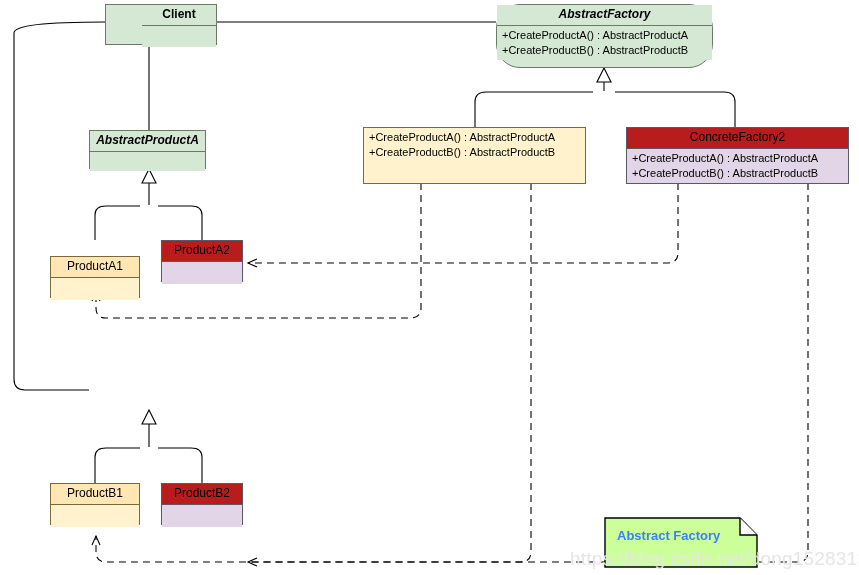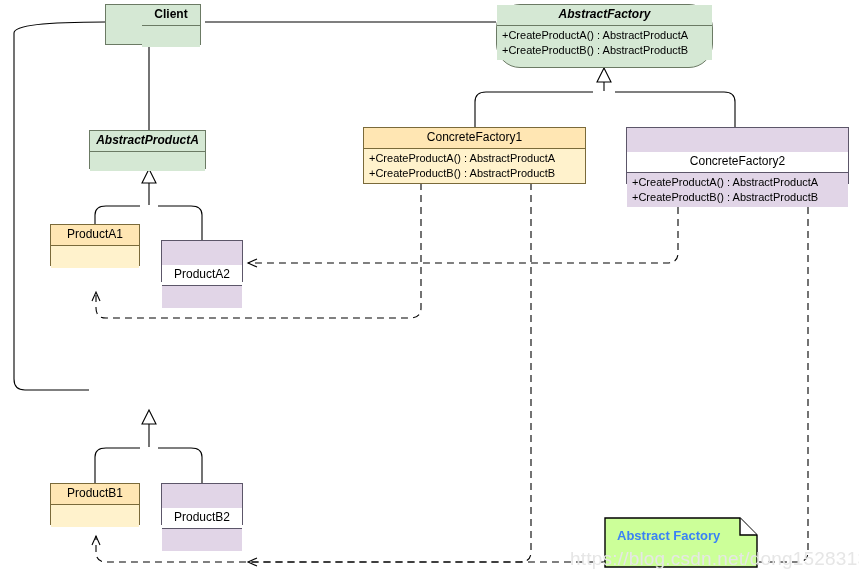--- a/index.html
+++ b/index.html
@@ -59,21 +59,21 @@
   
   .c-green  { background: #d5e8d4; border-color: #6b7a64; }
   .c-green .uml-title  { background: #d5e8d4; border-bottom-color: #6b7a64; }
   .c-green .uml-body   { background: #d5e8d4; }
 
   .c-yellow { background: #fff2cc; border-color: #7a6a3a; }
   .c-yellow .uml-title { background: #ffe6b3; border-bottom-color: #7a6a3a; }
   .c-yellow .uml-body  { background: #fff2cc; }
 
   .c-purple { background: #e1d5e7; border-color: #5c5669; }
-  .c-purple .uml-title { background: #ffffff; border-bottom-color: #5c5669; margin-top: 24px; }
+  .c-purple .uml-title { background: #b91c1c; border-bottom-color: #5c5669; }
   .c-purple .uml-body  { background: #e1d5e7; }
 
   .note-box {
     position: absolute;
     box-sizing: border-box;
   }
   .note-label {
     position: absolute;
     font-size: 13px;
     font-weight: bold;
@@ -139,55 +139,54 @@
 
       <path d="M531,183 L531,552 Q531,562 520,562 L106,562 Q96,562 96,552 L96,536"></path>
     </g>
 
     <g>
       <path d="M605,518 L740,518 L757,535 L757,567 L605,567 Z" fill="#ccff99" stroke="#000000" stroke-width="1.4"></path>
       <path d="M740,518 L740,535 L757,535" fill="#ffffff" stroke="#000000" stroke-width="1.4"></path>
     </g>
   </svg>
 
-  <div class="uml-class c-green" style="left:105px; top:4px; width:96px; height:41px;padding-left:36px;">
+  <div class="uml-class c-green" style="left:105px; top:4px; width:112px; height:41px;padding-left:36px;">
     <div class="uml-title bold">Client</div>
     <div class="uml-body empty" style="height:21px;"></div>
   </div>
 
   <div class="uml-class c-green" style="left:496px; top:4px; width:217px; height:64px;border-radius:24px;">
     <div class="uml-title abstract">AbstractFactory</div>
     <div class="uml-body">
       <div class="uml-member">+CreateProductA() : AbstractProductA</div>
       <div class="uml-member">+CreateProductB() : AbstractProductB</div>
     </div>
   </div>
 
   <div class="uml-class c-yellow" style="left:363px; top:127px; width:223px; height:57px;">
-    <div class="uml-title">ConcreteFactory1</div>
     <div class="uml-body">
       <div class="uml-member">+CreateProductA() : AbstractProductA</div>
       <div class="uml-member">+CreateProductB() : AbstractProductB</div>
     </div>
   </div>
 
   <div class="uml-class c-purple" style="left:626px; top:127px; width:223px; height:57px;">
     <div class="uml-title">ConcreteFactory2</div>
     <div class="uml-body">
       <div class="uml-member">+CreateProductA() : AbstractProductA</div>
       <div class="uml-member">+CreateProductB() : AbstractProductB</div>
     </div>
   </div>
 
   <div class="uml-class c-green" style="left:89px; top:130px; width:117px; height:39px;">
     <div class="uml-title abstract">AbstractProductA</div>
     <div class="uml-body empty" style="height:19px;"></div>
   </div>
 
-  <div class="uml-class c-yellow" style="left:50px; top:224px; width:90px; height:42px;">
+  <div class="uml-class c-yellow" style="left:50px; top:256px; width:90px; height:42px;">
     <div class="uml-title">ProductA1</div>
     <div class="uml-body empty" style="height:22px;"></div>
   </div>
 
   <div class="uml-class c-purple" style="left:161px; top:240px; width:82px; height:42px;">
     <div class="uml-title">ProductA2</div>
     <div class="uml-body empty" style="height:22px;"></div>
   </div>
 
 

